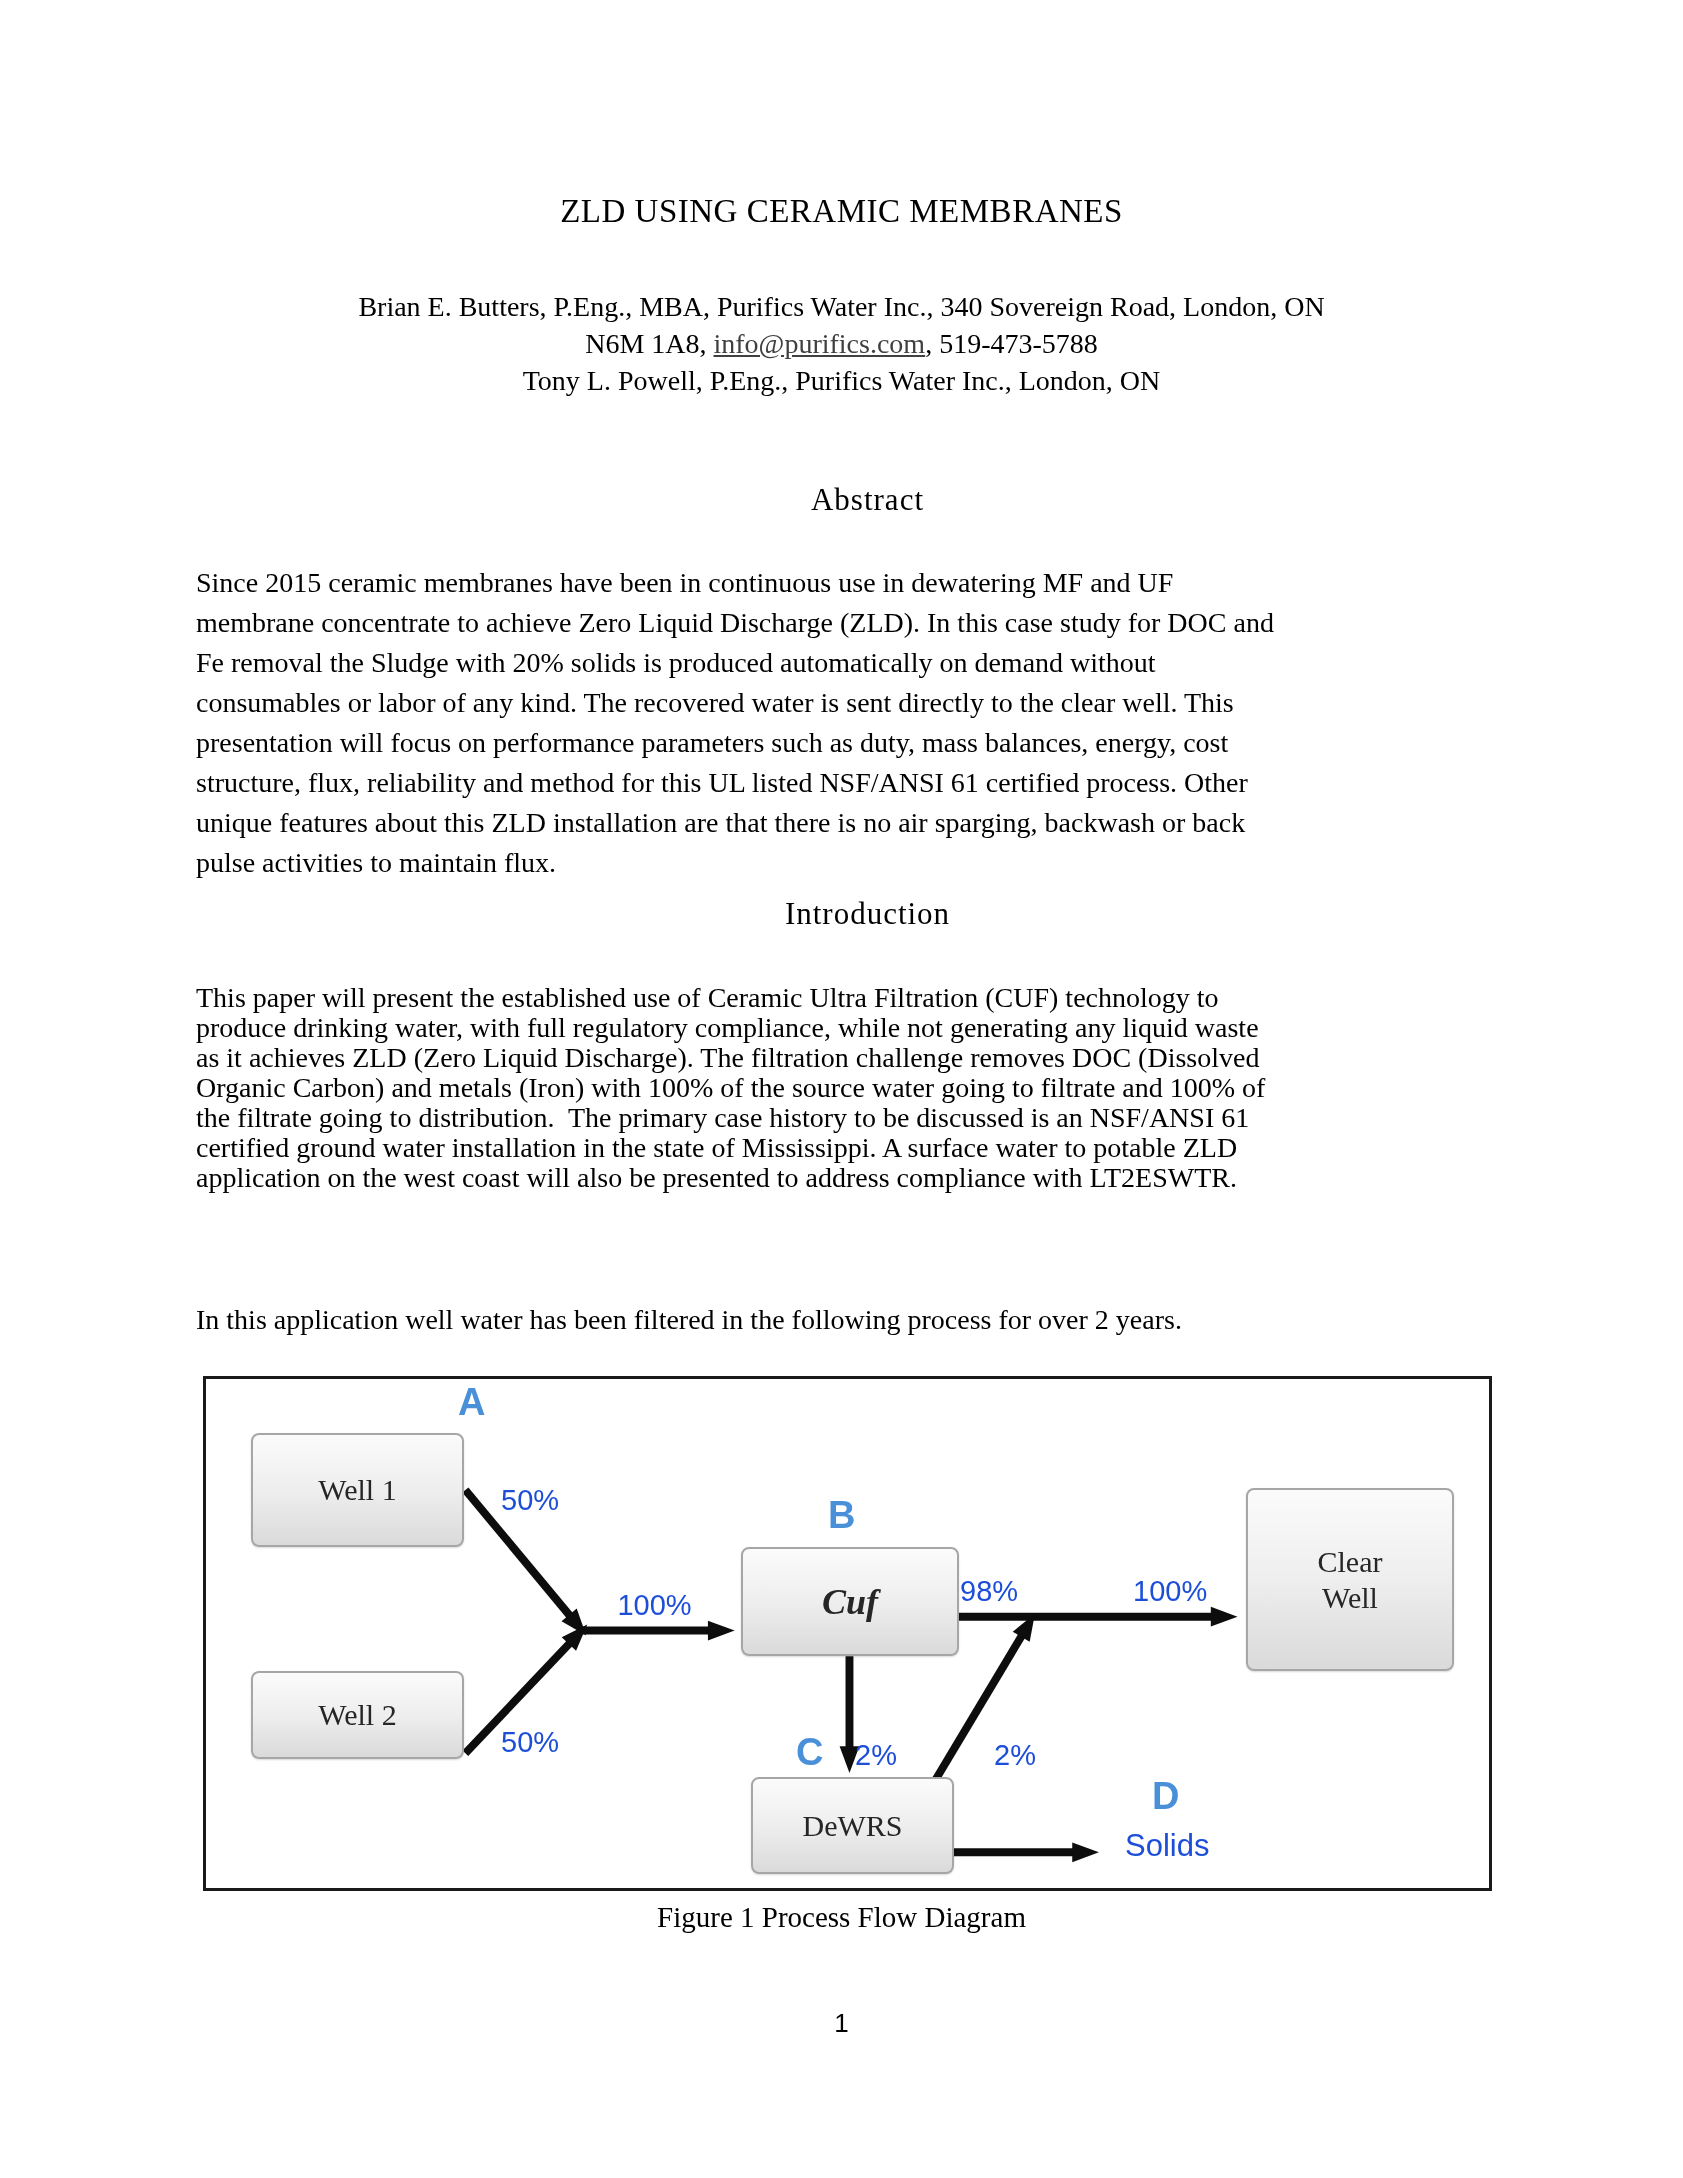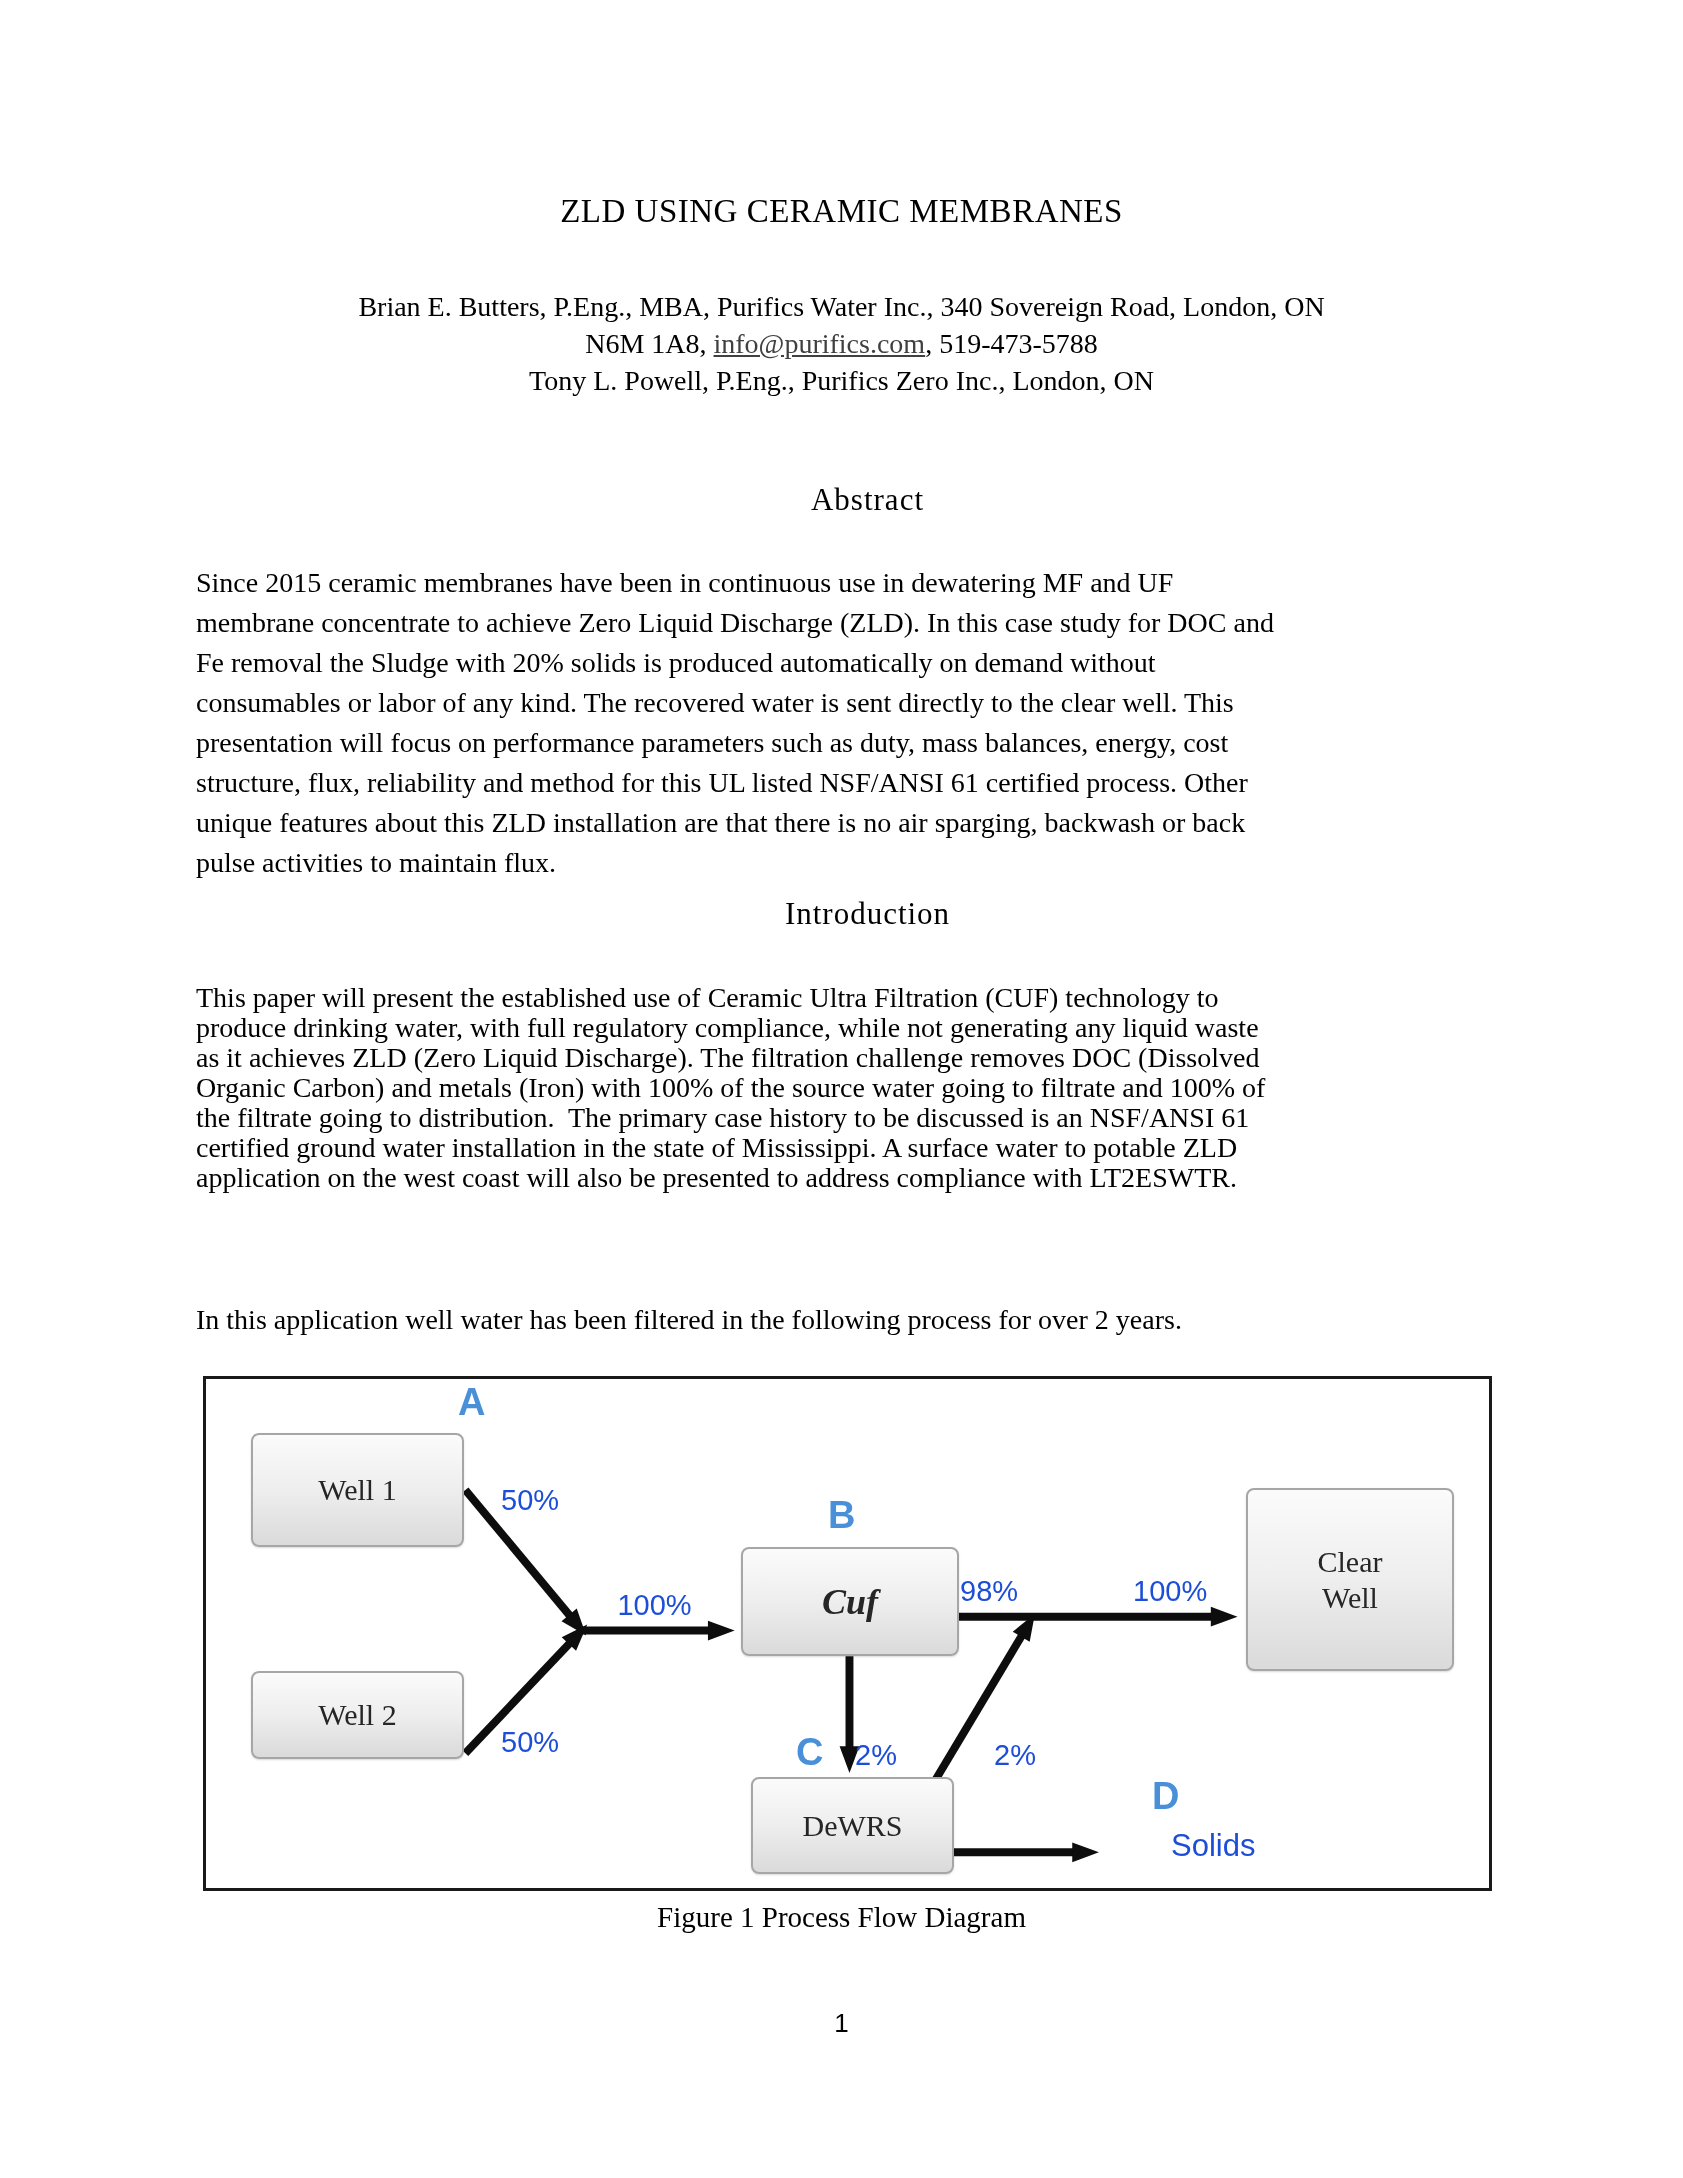--- a/index.html
+++ b/index.html
@@ -106,21 +106,21 @@
     font-size: 29px;
     color: #1d4ed8;
   }
   .fl-50a  { left: 295px; top: 105px; }
   .fl-50b  { left: 295px; top: 347px; }
   .fl-100a { left: 394px; top: 210px; width: 109px; text-align: center; }
   .fl-98   { left: 754px; top: 196px; }
   .fl-100b { left: 927px; top: 196px; }
   .fl-2a   { left: 649px; top: 360px; }
   .fl-2b   { left: 788px; top: 360px; }
-  .fl-solids { left: 965px; top: 449px; font-size: 31px; }
+  .fl-solids { left: 919px; top: 449px; font-size: 31px; }
 
   .caption {
     position: absolute;
     left: 0; top: 1901px; width: 1683px;
     text-align: center;
     font-size: 29px;
   }
   .page-number {
     position: absolute;
     left: 0; top: 2008px; width: 1683px;
@@ -132,21 +132,21 @@
 </head>
 <body>
 
 <div class="page">
 
   <h1 class="title">ZLD USING CERAMIC MEMBRANES</h1>
 
   <div class="authors">
     <div>Brian E. Butters, P.Eng., MBA, Purifics Water Inc., 340 Sovereign Road, London, ON</div>
     <div><span>N6M 1A8, </span><a href="#">info@purifics.com</a><span>, 519-473-5788</span></div>
-    <div>Tony L. Powell, P.Eng., Purifics Zero Inc., London, ON</div>
+    <div>Tony L. Powell, P.Eng., Purifics Water Inc., London, ON</div>
   </div>
 
   <h2 class="section-heading heading-abstract">Abstract</h2>
   <p class="body-par par-abstract">Since 2015 ceramic membranes have been in continuous use in dewatering MF and UF
 membrane concentrate to achieve Zero Liquid Discharge (ZLD). In this case study for DOC and
 Fe removal the Sludge with 20% solids is produced automatically on demand without
 consumables or labor of any kind. The recovered water is sent directly to the clear well. This
 presentation will focus on performance parameters such as duty, mass balances, energy, cost
 structure, flux, reliability and method for this UL listed NSF/ANSI 61 certified process. Other
 unique features about this ZLD installation are that there is no air sparging, backwash or back

